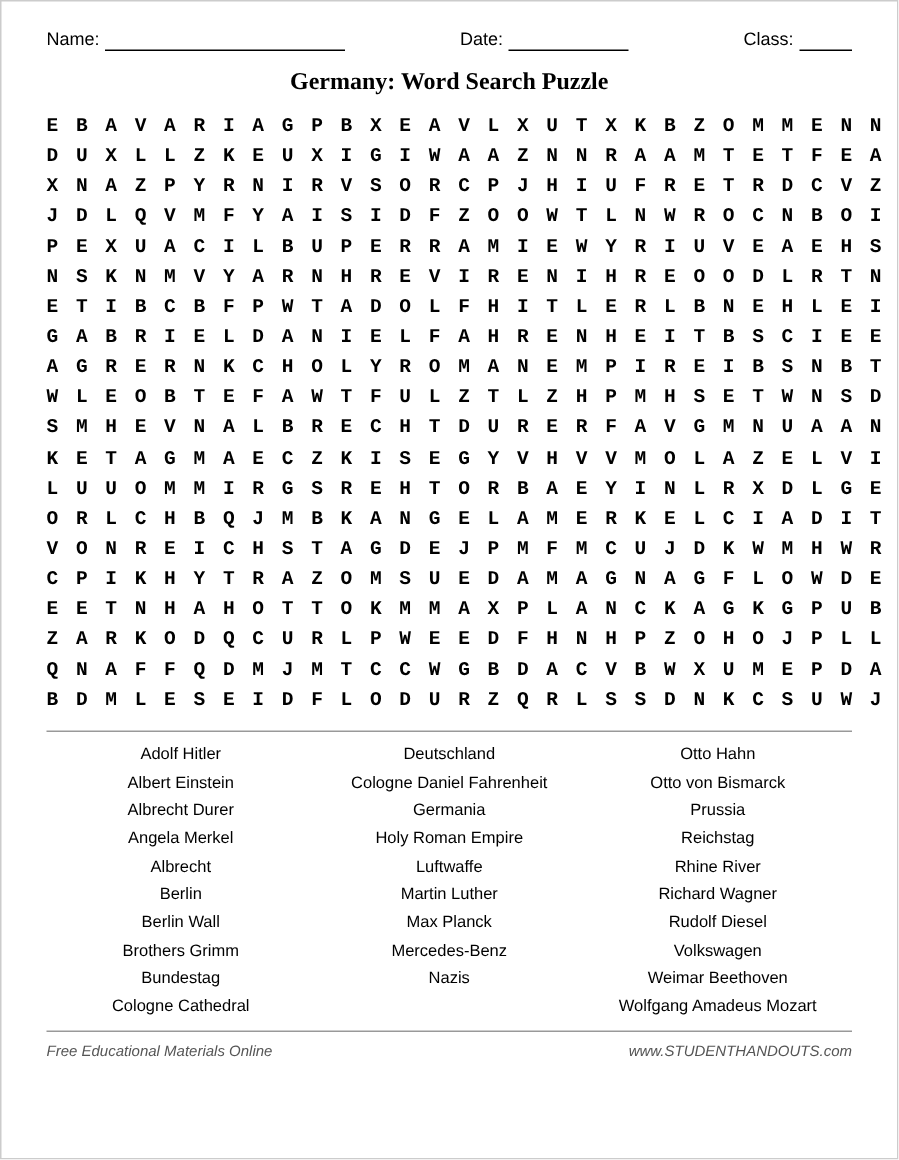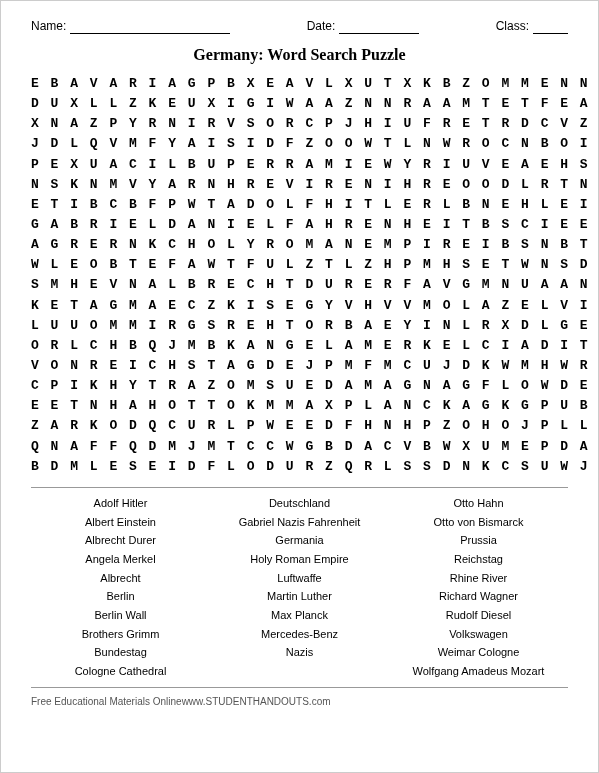--- a/index.html
+++ b/index.html
@@ -70,24 +70,25 @@
       align-items: center;
       flex: 1;
       font-size: 11px;
       line-height: 1.7;
     }
     .word-item {
       text-align: center;
     }
     .footer {
       display: flex;
-      justify-content: flex-start;
+      justify-content: space-between;
       margin-top: 8px;
       font-size: 10px;
       color: #555;
+      font-style: italic;
     }
   </style>
 </head>
 <body>
 
 <div class="page">
 
   <div class="header-line">
     <div class="header-field">
       <span>Name:</span>
@@ -138,39 +139,39 @@
         <div class="word-item">Angela Merkel</div>
         <div class="word-item">Albrecht</div>
         <div class="word-item">Berlin</div>
         <div class="word-item">Berlin Wall</div>
         <div class="word-item">Brothers Grimm</div>
         <div class="word-item">Bundestag</div>
         <div class="word-item">Cologne Cathedral</div>
       </div>
       <div class="word-column">
         <div class="word-item">Deutschland</div>
-        <div class="word-item">Gabriel Nazis Fahrenheit</div>
+        <div class="word-item">Cologne Daniel Fahrenheit</div>
         <div class="word-item">Germania</div>
         <div class="word-item">Holy Roman Empire</div>
         <div class="word-item">Luftwaffe</div>
         <div class="word-item">Martin Luther</div>
         <div class="word-item">Max Planck</div>
         <div class="word-item">Mercedes-Benz</div>
         <div class="word-item">Nazis</div>
       </div>
       <div class="word-column">
         <div class="word-item">Otto Hahn</div>
         <div class="word-item">Otto von Bismarck</div>
         <div class="word-item">Prussia</div>
         <div class="word-item">Reichstag</div>
         <div class="word-item">Rhine River</div>
         <div class="word-item">Richard Wagner</div>
         <div class="word-item">Rudolf Diesel</div>
         <div class="word-item">Volkswagen</div>
-        <div class="word-item">Weimar Cologne</div>
+        <div class="word-item">Weimar Beethoven</div>
         <div class="word-item">Wolfgang Amadeus Mozart</div>
       </div>
     </div>
 
   <hr class="divider">
 
   <div class="footer">
     <span>Free Educational Materials Online</span>
     <span>www.STUDENTHANDOUTS.com</span>
   </div>

